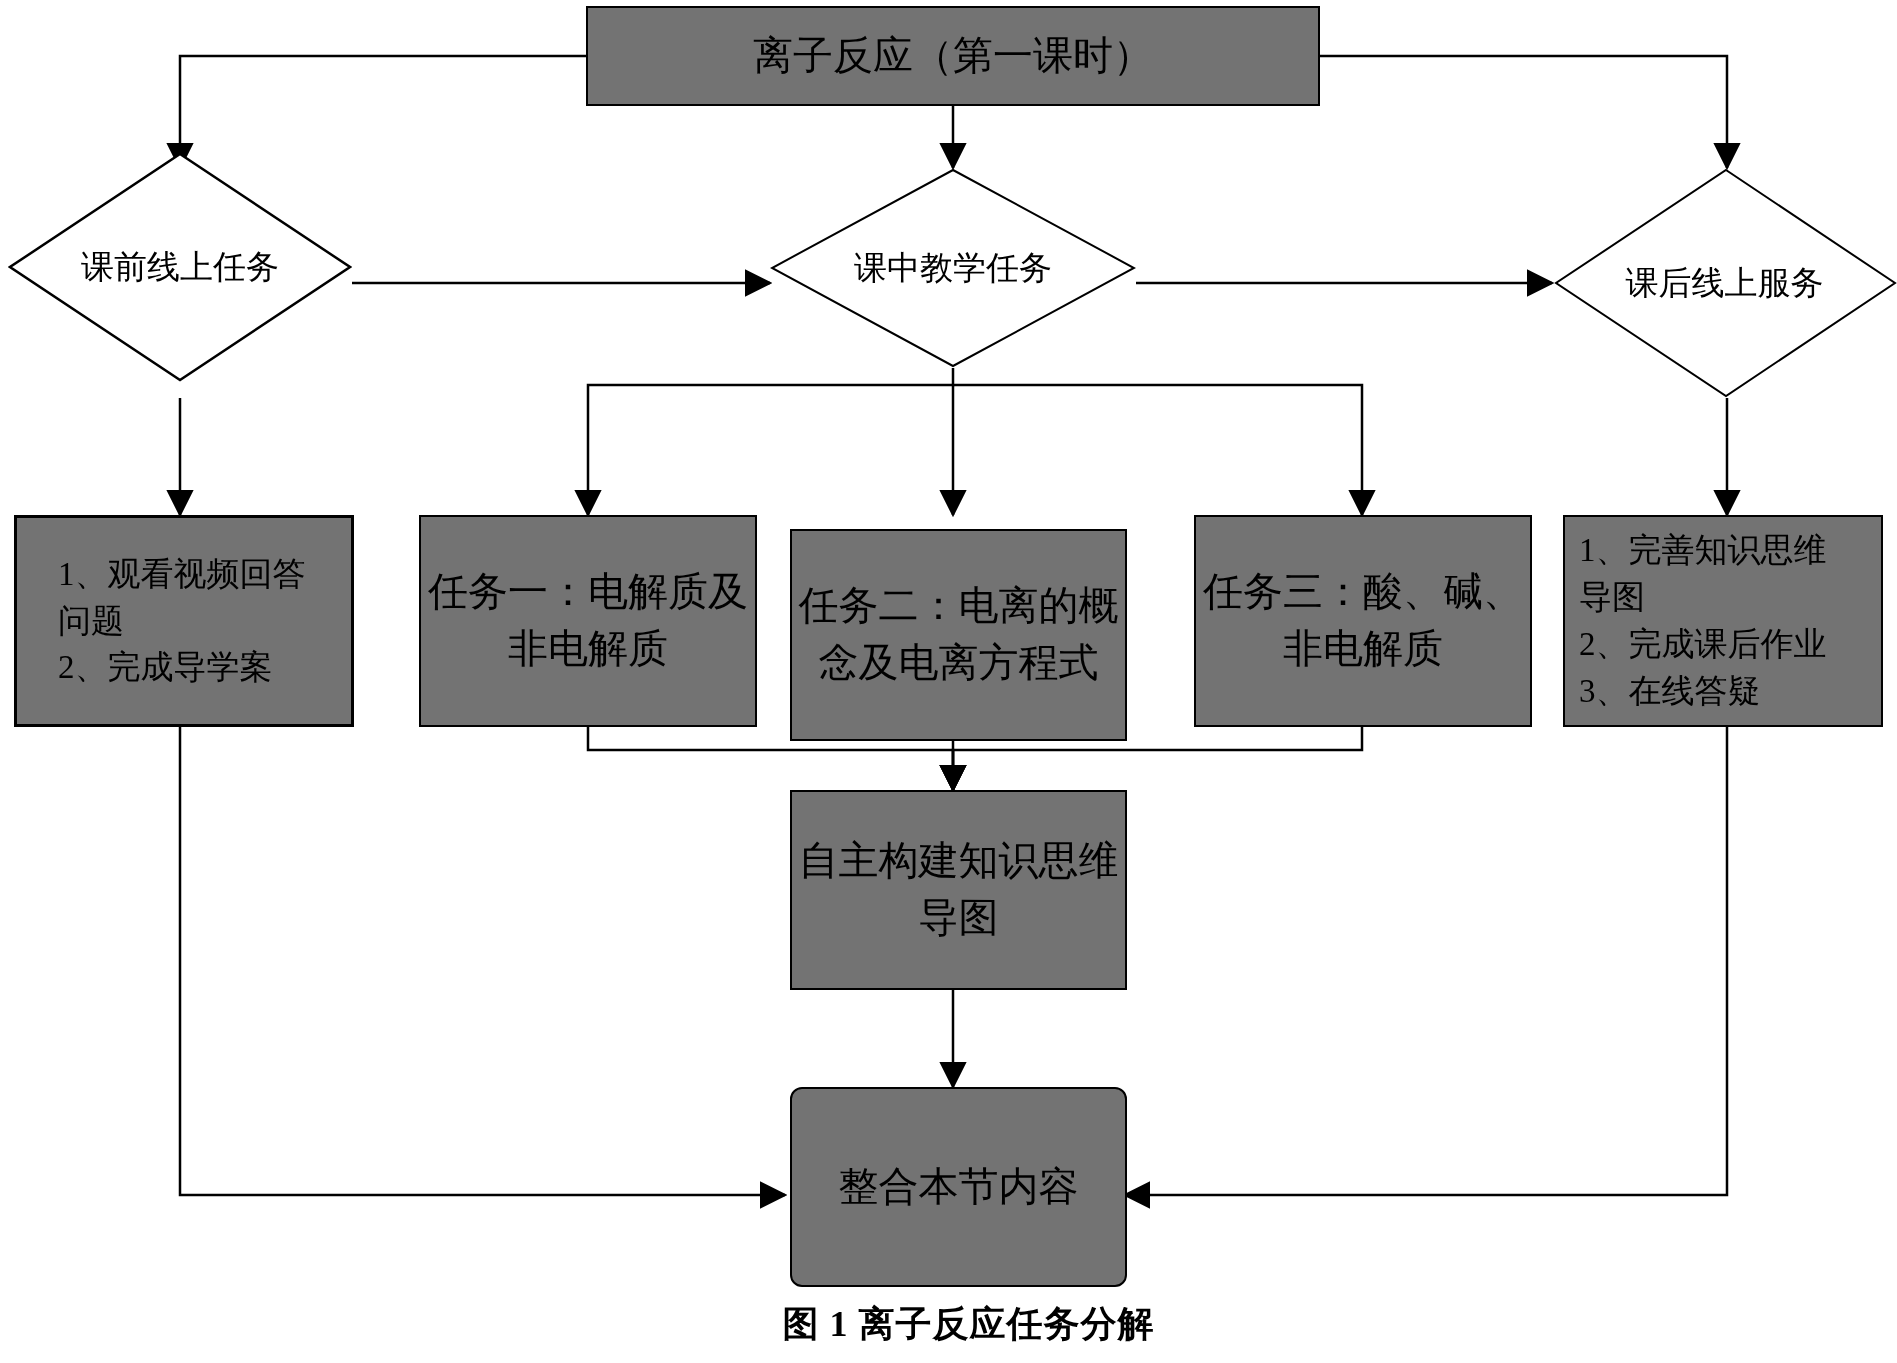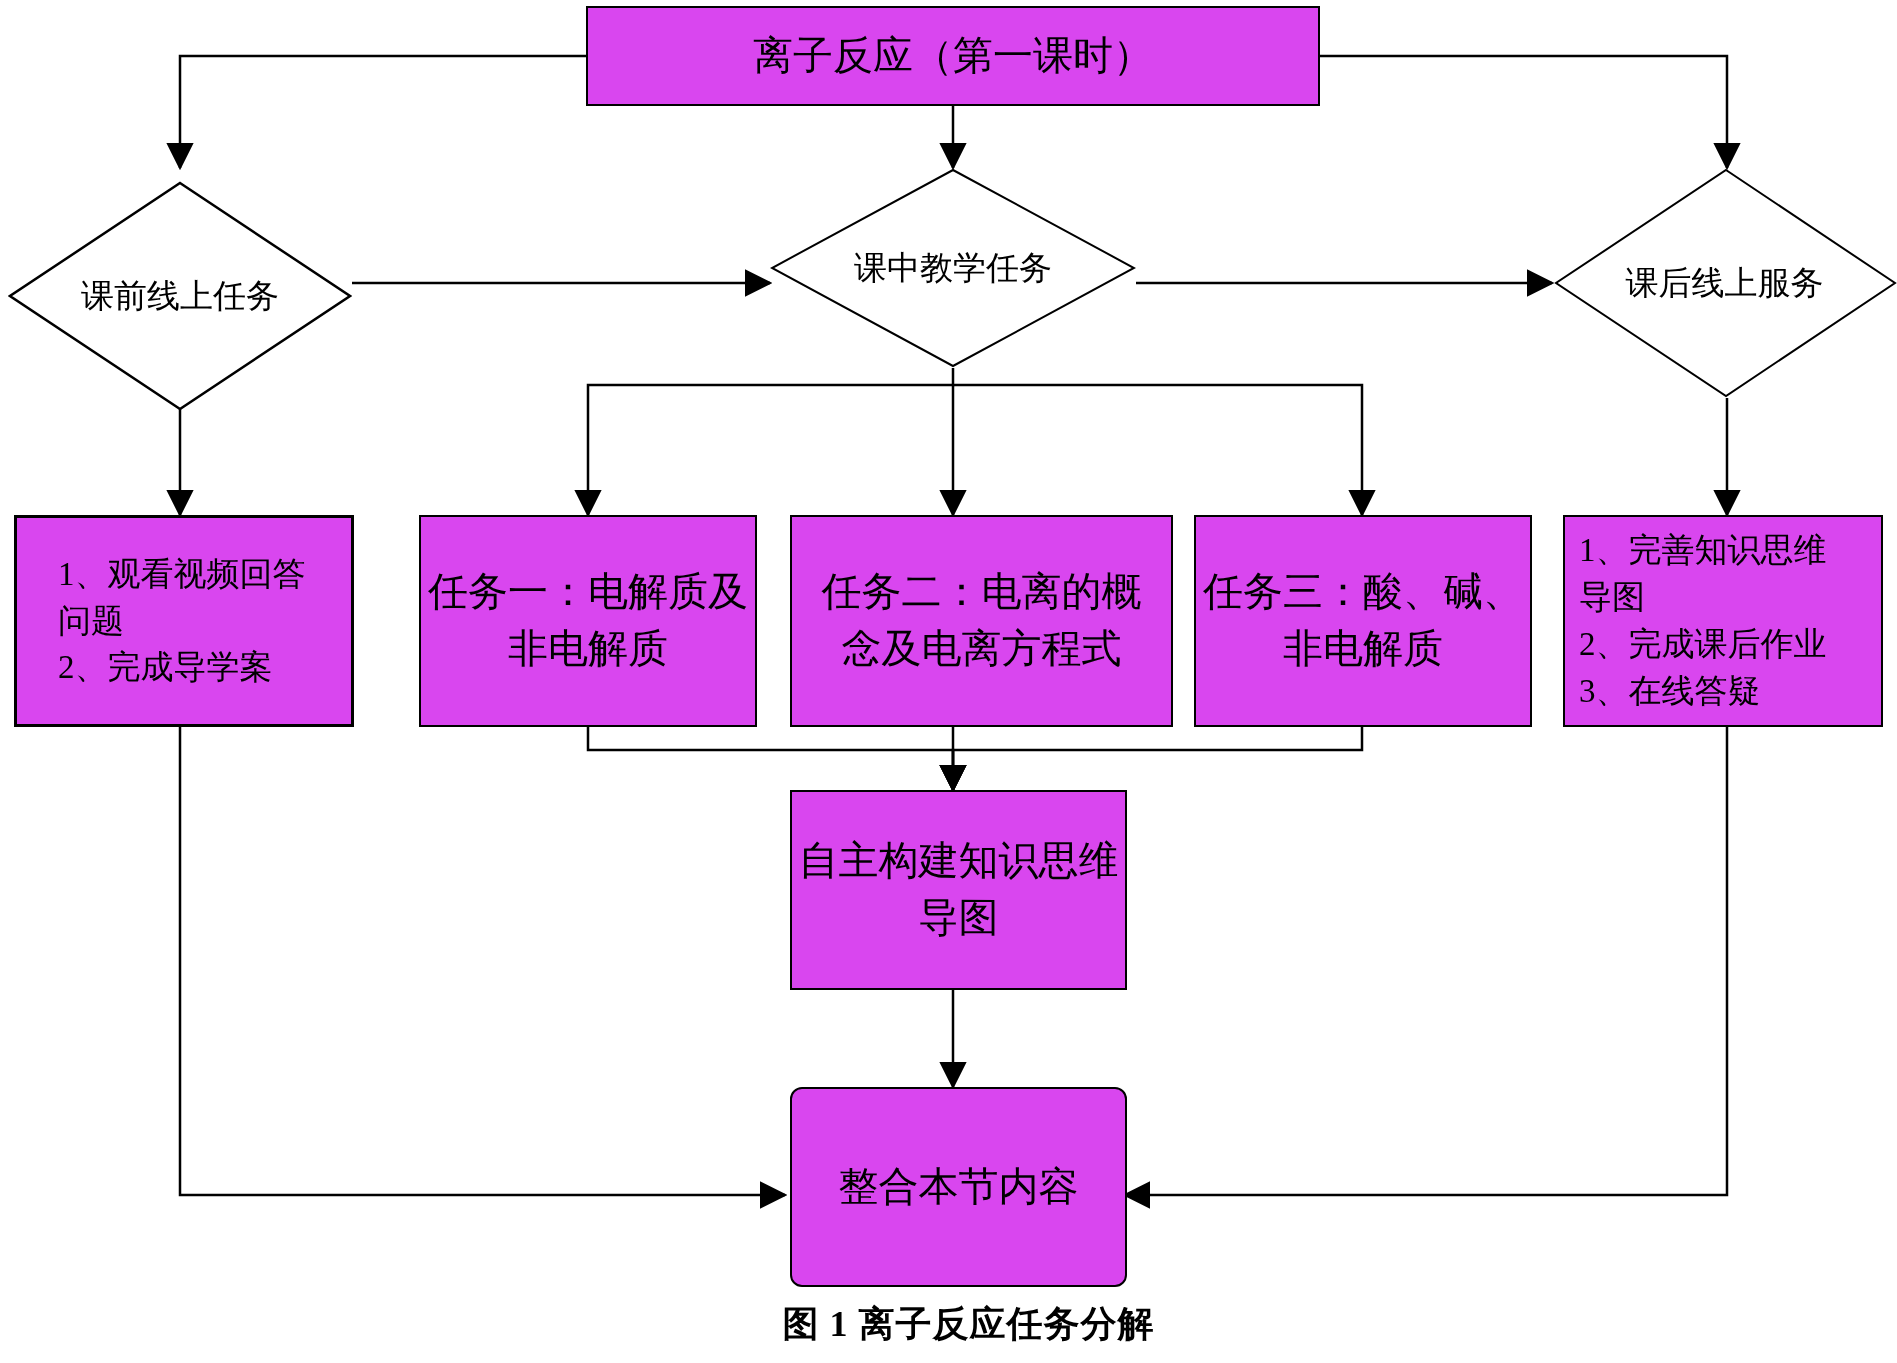--- a/index.html
+++ b/index.html
@@ -28,21 +28,21 @@
     box-sizing: border-box;
     display: flex;
     align-items: center;
     justify-content: center;
     text-align: center;
     color: #000000;
     z-index: 2;
   }
   .rect {
     border: 2px solid #000000;
-    background: #d946ef;
+    background: #737373;
   }
   .rect.thin { border-width: 2px; }
   .rect.thick { border-width: 3px; }
   .node .txt {
     display: block;
     white-space: pre-line;
     line-height: 1.42;
   }
   .t-title { font-size: 40px; }
   .t-box   { font-size: 40px; }
@@ -119,21 +119,21 @@
       <path d="M 180 727 L 180 1195 L 785 1195"></path>
 
       <path d="M 1727 727 L 1727 1195 L 1125 1195"></path>
     </g>
   </svg>
 
   <div class="node rect thin" style="left:586px; top:6px; width:734px; height:100px;">
     <span class="txt t-title">离子反应（第一课时）</span>
   </div>
 
-  <div class="diamond-wrap" style="left:8px; top:181px; width:344px; height:230px;">
+  <div class="diamond-wrap" style="left:8px; top:152px; width:344px; height:230px;">
     <svg width="344" height="230" viewBox="0 0 344 230">
       <polygon points="172,2 342,115 172,228 2,115" fill="#ffffff" stroke="#000000" stroke-width="2.5"></polygon>
     </svg>
     <div class="diamond-label">课前线上任务</div>
   </div>
 
   <div class="diamond-wrap" style="left:770px; top:168px; width:366px; height:200px;">
     <svg width="366" height="200" viewBox="0 0 366 200">
       <polygon points="183,2 364,100 183,198 2,100" fill="#ffffff" stroke="#000000" stroke-width="2"></polygon>
     </svg>
@@ -151,21 +151,21 @@
     <span class="txt t-left">1、观看视频回答
 问题
 2、完成导学案</span>
   </div>
 
   <div class="node rect thin" style="left:419px; top:515px; width:338px; height:212px;">
     <span class="txt t-box">任务一：电解质及
 非电解质</span>
   </div>
 
-  <div class="node rect thin" style="left:790px; top:515px; width:383px; height:212px;">
+  <div class="node rect thin" style="left:790px; top:529px; width:337px; height:212px;">
     <span class="txt t-box">任务二：电离的概
 念及电离方程式</span>
   </div>
 
   <div class="node rect thin" style="left:1194px; top:515px; width:338px; height:212px;">
     <span class="txt t-box">任务三：酸、碱、
 非电解质</span>
   </div>
 
   <div class="node rect thin leftpad" style="left:1563px; top:515px; width:320px; height:212px; justify-content:flex-start;">

